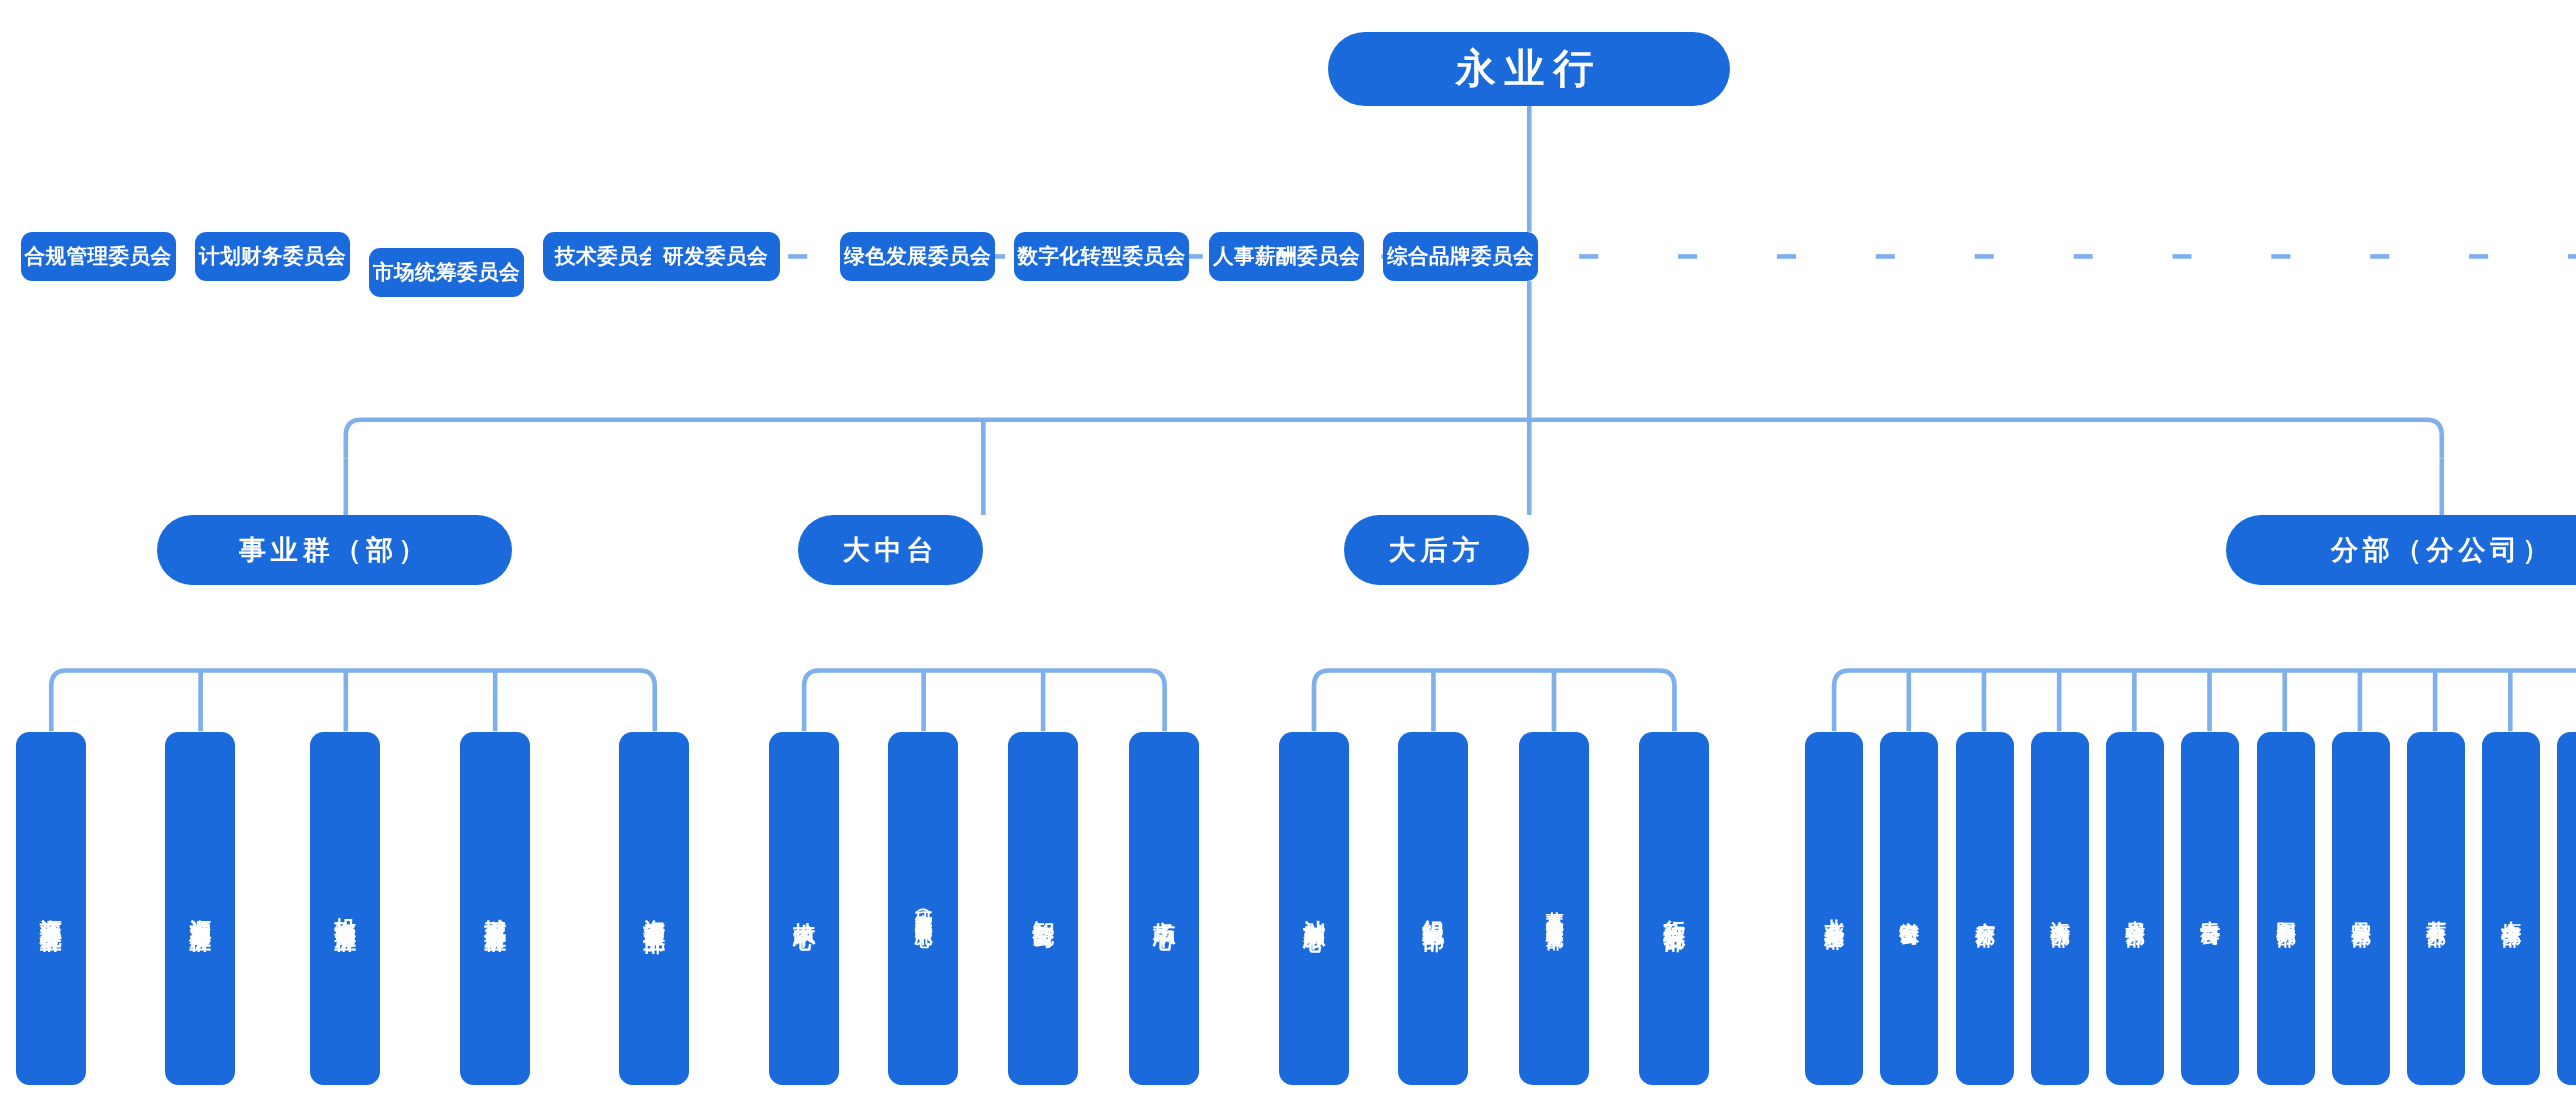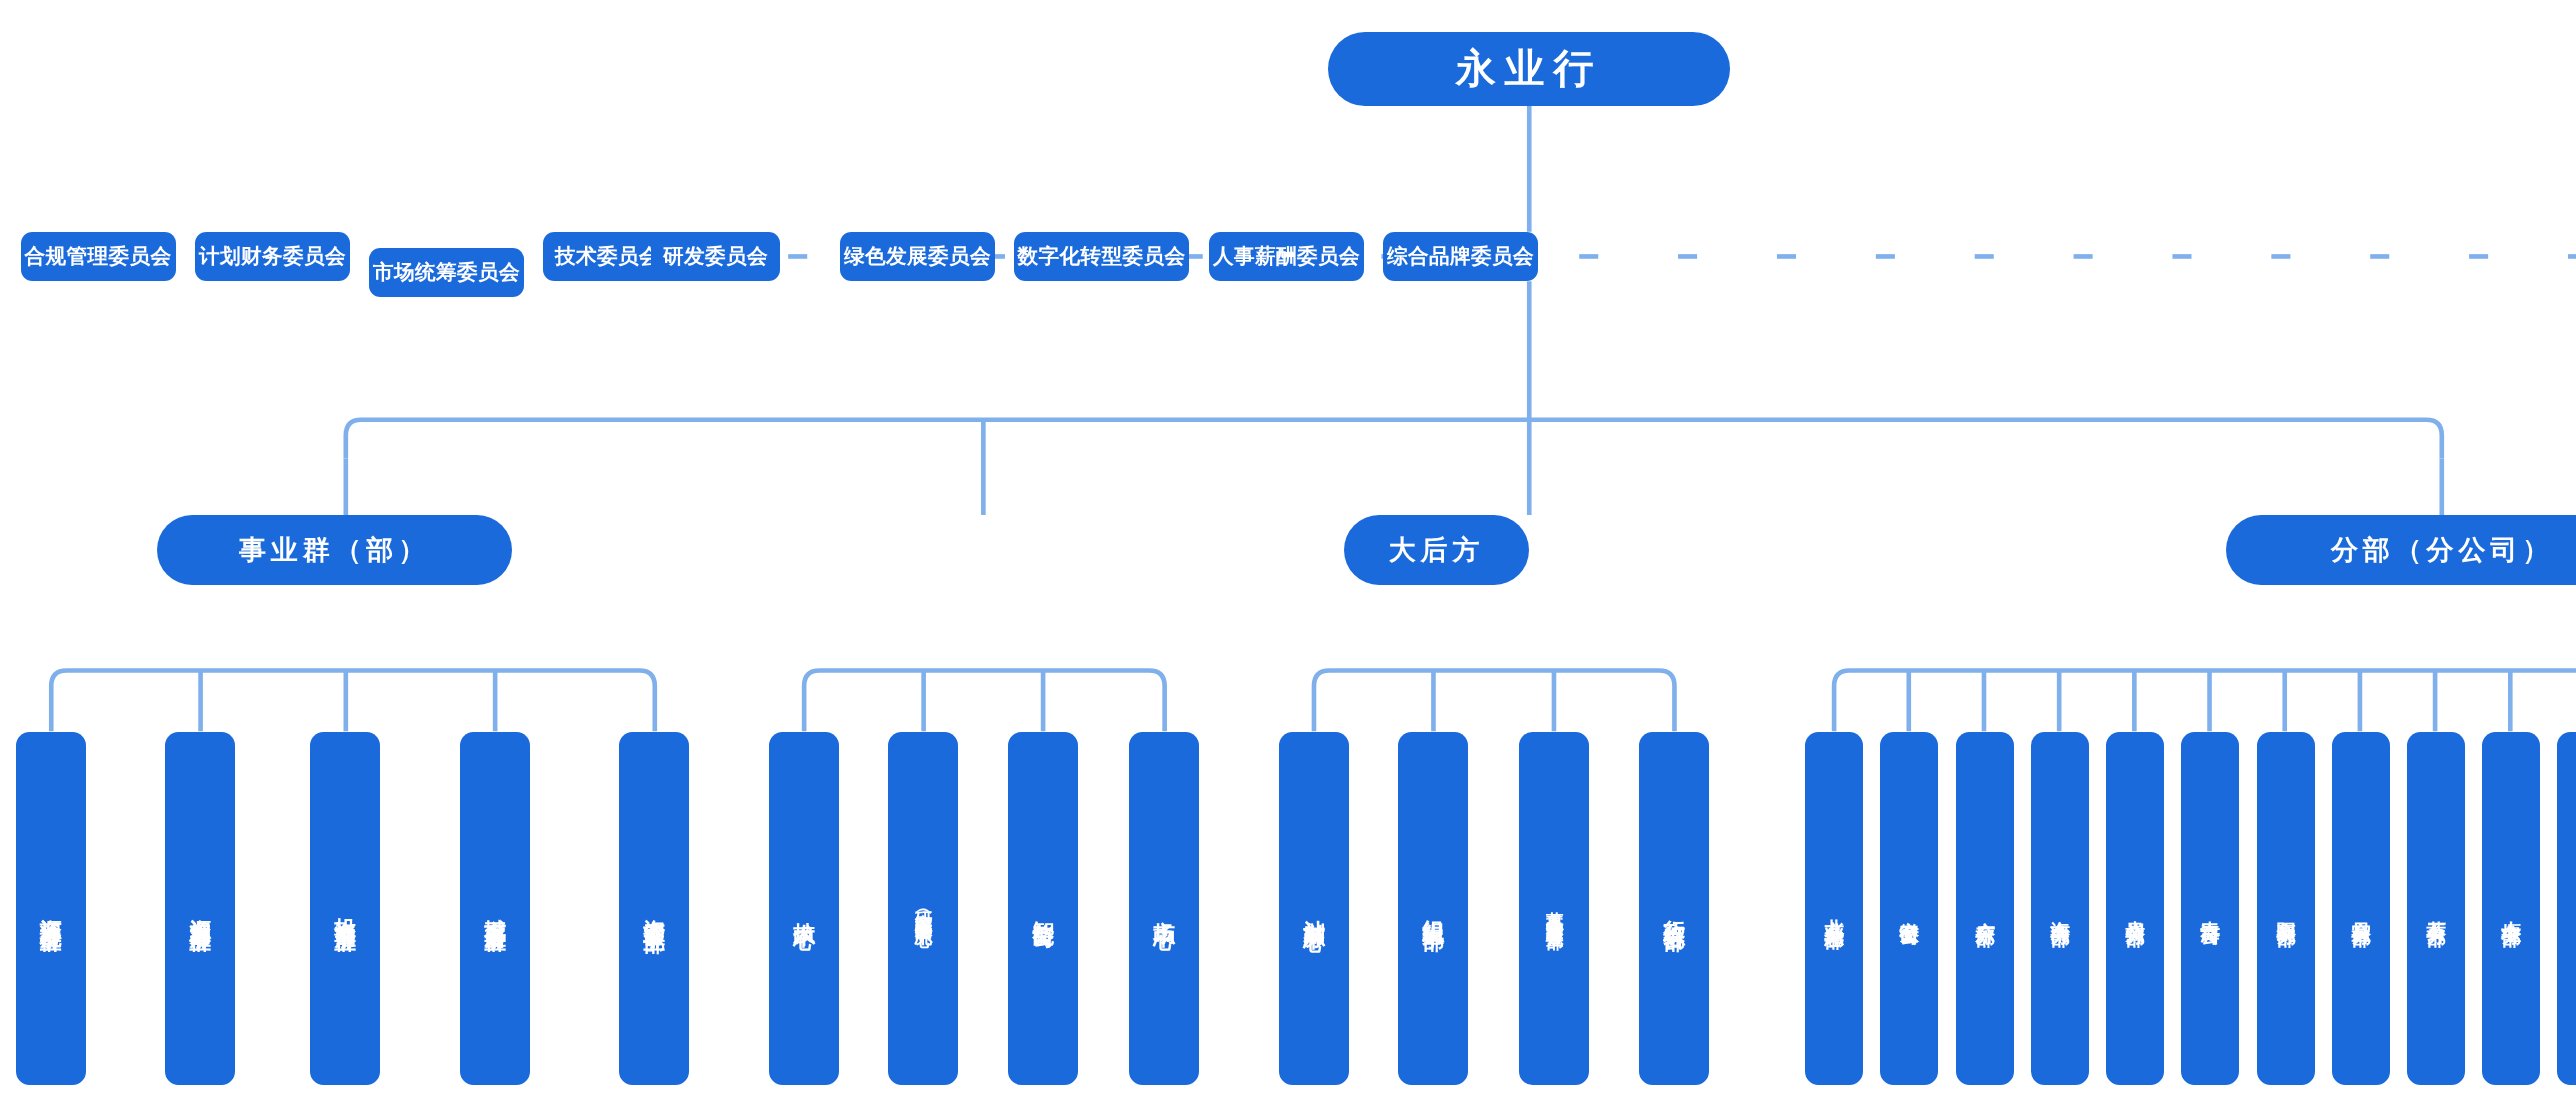--- a/index.html
+++ b/index.html
@@ -131,20 +131,21 @@
   <div class="node committee w-cjk" style="left:195px;width:155px;">计划财务委员会</div>
   <div class="node committee w-cjk" style="left:369px;width:155px;margin-top:16px;">市场统筹委员会</div>
   <div class="node committee w-cjk" style="left:543px;width:129px;">技术委员会</div>
   <div class="node committee w-cjk" style="left:651px;width:129px;">研发委员会</div>
   <div class="node committee w-cjk" style="left:840px;width:155px;">绿色发展委员会</div>
   <div class="node committee w-cjk" style="left:1014px;width:175px;">数字化转型委员会</div>
   <div class="node committee w-cjk" style="left:1209px;width:155px;">人事薪酬委员会</div>
   <div class="node committee w-cjk" style="left:1383px;width:155px;">综合品牌委员会</div>
 
   <div class="node division w-cjk" style="left:157px;width:355px;">事业群（部）</div>
+  <div class="node division w-cjk" style="left:798px;width:185px;">大中台</div>
   <div class="node division w-cjk" style="left:1344px;width:185px;">大后方</div>
   <div class="node division w-cjk" style="left:2226px;width:433px;">分部（分公司）</div>
 
   <div class="node leaf w-cjk" style="left:15.5px;width:70px;height:353px;">资源环境事业群</div>
   <div class="node leaf w-cjk" style="left:165px;width:70px;height:353px;">资源利用事业群</div>
   <div class="node leaf w-cjk" style="left:310px;width:70px;height:353px;">投资咨询事业群</div>
   <div class="node leaf w-cjk" style="left:460px;width:70px;height:353px;">城市更新事业群</div>
   <div class="node leaf w-cjk" style="left:619px;width:70px;height:353px;">资产管理事业部</div>
 
   <div class="node leaf w-cjk" style="left:769px;width:70px;height:353px;">技术中心</div>

